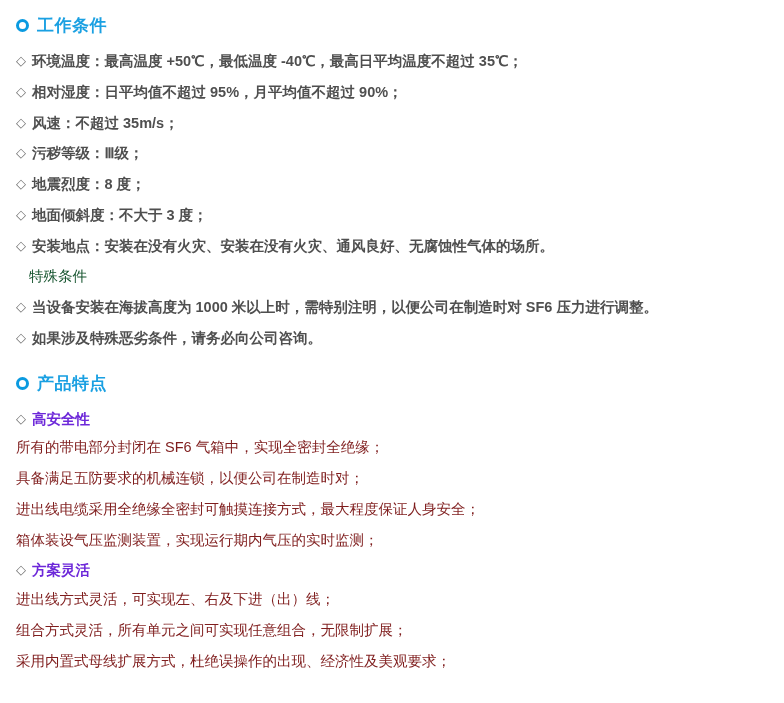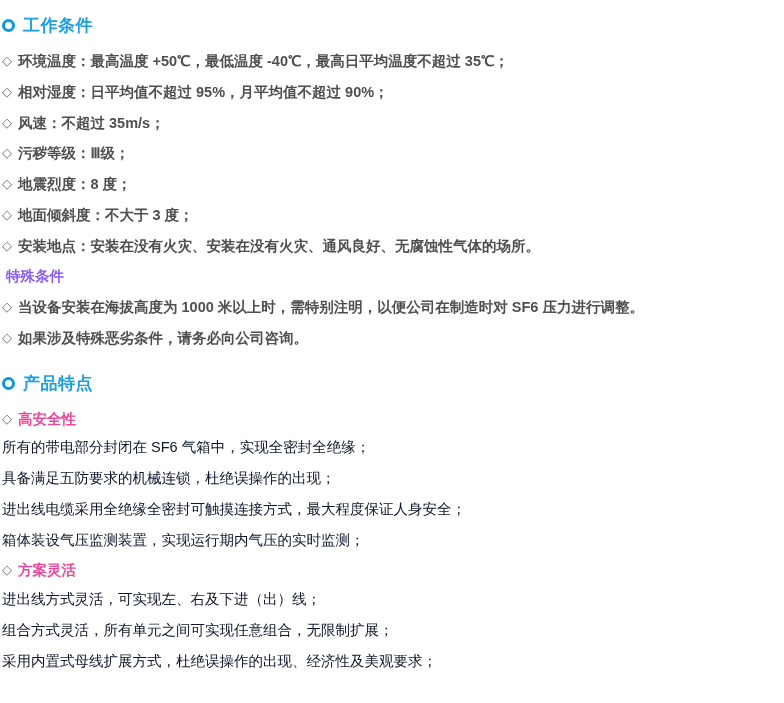--- a/index.html
+++ b/index.html
@@ -12,21 +12,21 @@
     height: 703px;
     font-family: "Liberation Sans", sans-serif;
     color: #4a4a4a;
     font-size: 14.5px;
     overflow: hidden;
   }
   .page {
     position: relative;
     width: 784px;
     box-sizing: border-box;
-    padding: 14px 18px 0 2px;
+    padding: 14px 18px 0 16px;
   }
   
   .section-head {
     display: flex;
     align-items: center;
     margin: 0 0 14px 0;
   }
   .section-head.spaced {
     margin-top: 22px;
     text-align: center;
@@ -60,35 +60,34 @@
     width: 16px;
     font-size: 13px;
     line-height: 1.55;
     color: #6b6b6b;
   }
   .txt {
     flex: 1 1 auto;
     font-weight: bold;
   }
   .plain {
-    margin: 0 0 9px 4px;
+    margin: 0 0 9px 13px;
     line-height: 1.5;
-    color: #8b5cf6;
-    font-weight: bold;
+    color: #14532d;
   }
   .sub {
     margin: 0 0 9px 0;
     line-height: 1.5;
-    color: #0f172a;
+    color: #7f1d1d;
   }
   .tight {
     margin-bottom: 7px;
   }
   .feature-head .txt {
-    color: #ec4899;
+    color: #6d28d9;
   }
 </style>
 </head>
 <body>
 
 <div class="page">
 
   <div class="section-head">
     <span class="bullet-ring"></span>
     <span class="section-title">工作条件</span>
@@ -137,21 +136,21 @@
   <div class="section-head spaced">
     <span class="bullet-ring"></span>
     <span class="section-title">产品特点</span>
   </div>
 
   <div class="line feature-head tight">
     <span class="diamond">◇</span>
     <span class="txt">高安全性</span>
   </div>
   <div class="sub">所有的带电部分封闭在 SF6 气箱中，实现全密封全绝缘；</div>
-  <div class="sub">具备满足五防要求的机械连锁，杜绝误操作的出现；</div>
+  <div class="sub">具备满足五防要求的机械连锁，以便公司在制造时对；</div>
   <div class="sub">进出线电缆采用全绝缘全密封可触摸连接方式，最大程度保证人身安全；</div>
   <div class="sub">箱体装设气压监测装置，实现运行期内气压的实时监测；</div>
 
   <div class="line feature-head tight">
     <span class="diamond">◇</span>
     <span class="txt">方案灵活</span>
   </div>
   <div class="sub">进出线方式灵活，可实现左、右及下进（出）线；</div>
   <div class="sub">组合方式灵活，所有单元之间可实现任意组合，无限制扩展；</div>
   <div class="sub">采用内置式母线扩展方式，杜绝误操作的出现、经济性及美观要求；</div>

